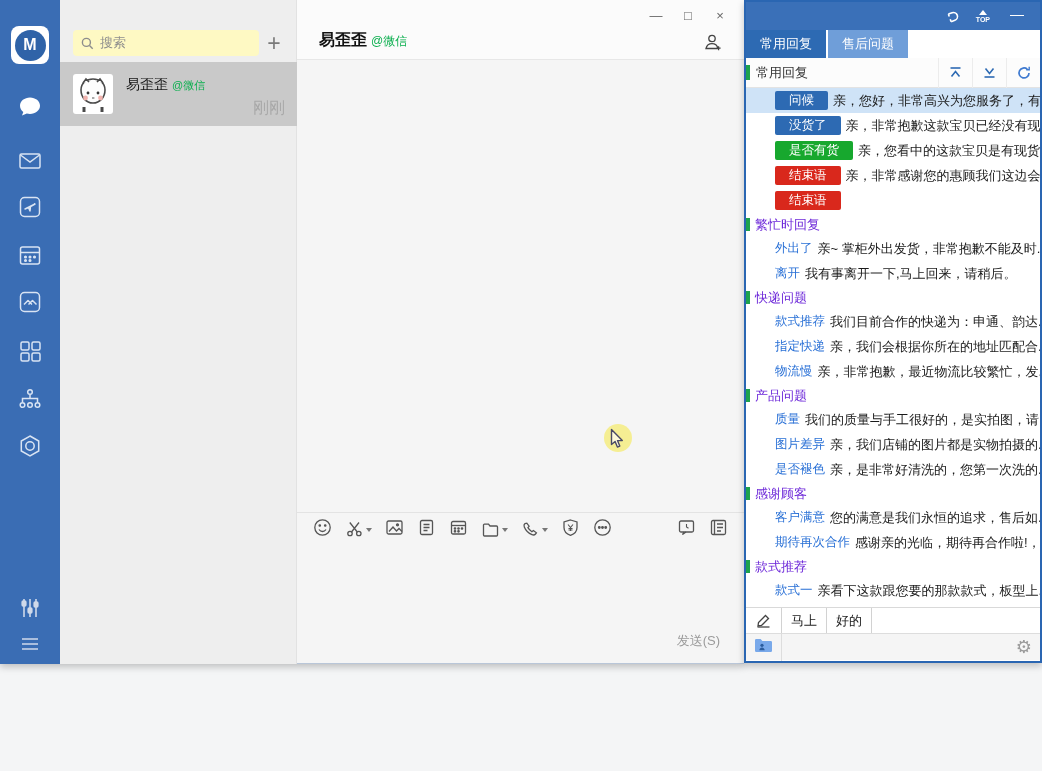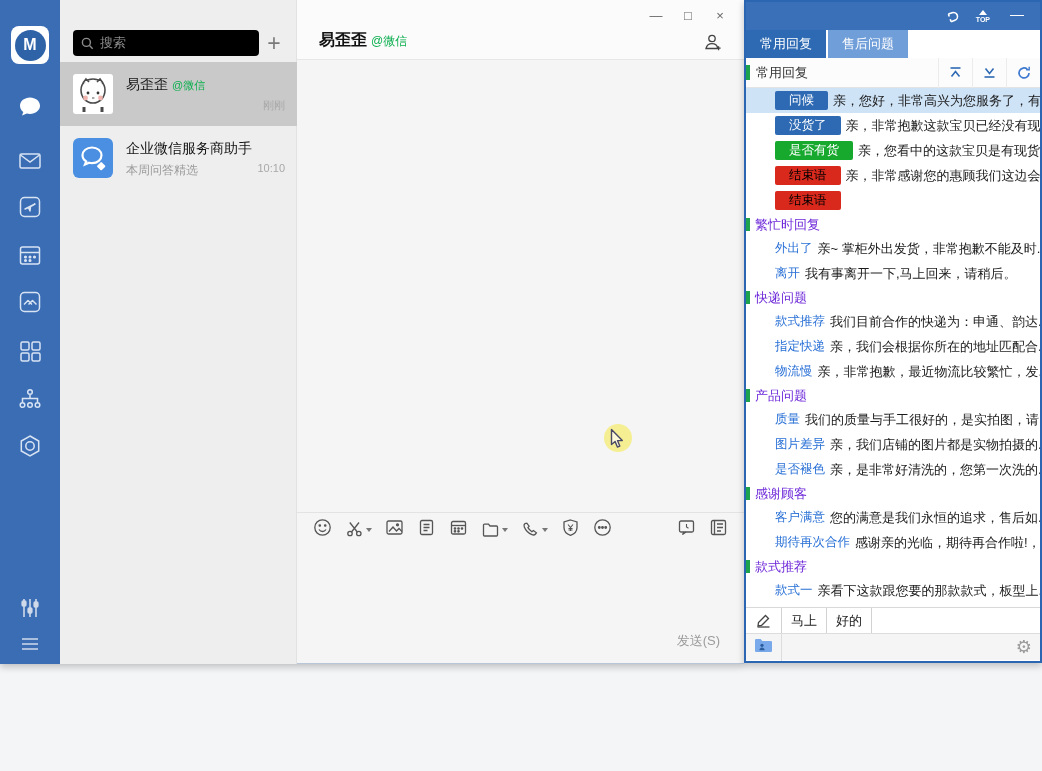--- a/index.html
+++ b/index.html
@@ -12,32 +12,32 @@
                  box-shadow:0 3px 7px rgba(0,0,0,.22); background:#f5f5f5; }
   .sidebar { position:absolute; left:0; top:0; width:60px; height:664px; background:#3a6db4; }
   .sb-icon { position:absolute; left:0; width:60px; display:flex; justify-content:center; color:#d9e4f3; }
   .sb-logo { width:38px; height:38px; background:#fff; border-radius:8px; display:flex; align-items:center; justify-content:center; }
   .sb-logo-inner { width:31px; height:31px; border-radius:50%; background:#2f63a8; color:#fff; font-weight:bold;
                    font-size:16px; display:flex; align-items:center; justify-content:center; }
   svg.ic { display:block; }
 
   
   .chatlist { position:absolute; left:60px; top:0; width:237px; height:664px; background:#eeeeee; border-right:1px solid #e2e2e2; }
-  .search-box { position:absolute; left:13px; top:30px; width:186px; height:26px; background:#000000; border-radius:4px;
+  .search-box { position:absolute; left:13px; top:30px; width:186px; height:26px; background:#fef9c3; border-radius:4px;
                 display:flex; align-items:center; padding-left:8px; }
   .search-box .ph { color:#8d8d8d; font-size:13px; margin-left:6px; }
   .add-chat { position:absolute; right:8px; top:29px; width:28px; height:28px; color:#7a7a7a; font-size:23px; font-weight:300;
               display:flex; align-items:center; justify-content:center; cursor:default; }
   .chat-item { position:relative; height:64px; padding:11px 12px 0 13px; }
   .chat-item.selected { background:#c9c9c9; }
   .chat-item .avatar { position:absolute; left:13px; top:12px; width:40px; height:40px; border-radius:3px; overflow:hidden; }
   .ci-name { position:absolute; left:66px; top:14px; font-size:14px; color:#141414; white-space:nowrap; max-width:150px; overflow:hidden; }
   .ci-badge { font-size:11px; color:#0caf4f; margin-left:4px; }
   .ci-preview { position:absolute; left:66px; top:36px; font-size:12px; color:#9b9b9b; white-space:nowrap; max-width:120px; overflow:hidden; }
-  .ci-time { position:absolute; right:12px; top:36px; font-size:11px; color:#a8a8a8; }
+  .ci-time { position:absolute; right:12px; top:36px; font-size:16px; color:#a8a8a8; }
 
   
   .chatpane { position:absolute; left:297px; top:0; width:447px; height:664px; background:#f5f5f5; border-bottom:1px solid #b9c6d8; }
   .cp-header { position:absolute; left:0; top:0; width:447px; height:60px; background:#fbfbfb; border-bottom:1px solid #e7e7e7; }
   .win-controls { position:absolute; top:4px; right:8px; display:flex; }
   .win-btn { width:32px; height:22px; display:flex; align-items:center; justify-content:center; color:#666; font-size:13px; }
   .cp-title { position:absolute; left:22px; top:30px; font-size:16px; font-weight:bold; color:#111; }
   .cp-title .ci-badge { font-size:12px; font-weight:normal; }
   .person-add { position:absolute; right:22px; top:32px; color:#444; }
   .cp-toolbar { position:absolute; left:0; top:512px; width:447px; height:34px; border-top:1px solid #e3e3e3;
@@ -68,21 +68,21 @@
   .sec-title { font-size:13px; color:#333; flex:1; }
   .sec-btn { width:34px; height:30px; border-left:1px solid #ececec; display:flex; align-items:center; justify-content:center; }
   .reply-list { height:519px; overflow:hidden; background:#fff; }
   .grp-header { height:23px; display:flex; align-items:center; font-size:13px; color:#6d28d9; }
   .grp-header .green-bar { height:13px; margin-right:5px; }
   .reply-row { height:25px; display:flex; align-items:center; padding-left:29px; white-space:nowrap; overflow:hidden; font-size:13px; }
   .reply-row.highlight { background:#cfe3f7; }
   .tag { flex:none; margin-right:5px; border-radius:2px; padding:1px 14px; font-size:12.5px; }
   .tag-blue { background:#2d6ab3; color:#fff; }
   .tag-green { background:#17a82e; color:#fff; }
-  .tag-red { background:#d9281c; color:#000000; }
+  .tag-red { background:#d9281c; color:#ffffff; }
   .tag-link { color:#2970d6; padding:1px 0; }
   .reply-text { color:#1a1a1a; overflow:hidden; }
   .edit-row { height:26px; border-top:1px solid #d9d9d9; display:flex; align-items:stretch; background:#fff; }
   .edit-cell { display:flex; align-items:center; justify-content:center; border-right:1px solid #d2d2d2; padding:0 9px; font-size:13px; color:#222; }
   .as-status { height:27px; background:#f5f5f5; border-top:1px solid #ddd; display:flex; align-items:center; padding:0 8px; }
   .st-sep { width:1px; height:27px; background:#ddd; margin-left:8px; }
   .gear { margin-left:auto; font-size:18px; color:#9b9b9b; line-height:1; }
 </style>
 </head>
 <body>
@@ -187,30 +187,20 @@
                 <circle cx="15" cy="19" r="1.4" fill="#333"></circle>
                 <circle cx="25" cy="19" r="1.4" fill="#333"></circle>
                 <circle cx="12.5" cy="24" r="2.4" fill="#f0b3ae"></circle>
                 <circle cx="27.5" cy="24" r="2.4" fill="#f0b3ae"></circle>
                 <path d="M19 24h2.4" stroke="#555" stroke-width="1.2"></path>
                 <path d="M11 33v5M29 33v5" stroke="#4a4a4a" stroke-width="3"></path>
               </svg></div>
             <div class="ci-name"><span>易歪歪</span><span class="ci-badge">@微信</span></div>
             <div class="ci-time">刚刚</div>
           </div>
-          <div class="chat-item">
-            <div class="avatar"><svg width="40" height="40" viewBox="0 0 40 40">
-                <rect width="40" height="40" rx="6" fill="#4a8fe2"></rect>
-                <path d="M19 9.5c5.5 0 9.5 3.4 9.5 7.8 0 4.4-4 7.8-9.5 7.8-1 0-2-.1-2.9-.35L12 26.5l1.2-3.1c-2.3-1.4-3.7-3.6-3.7-6.1 0-4.4 4-7.8 9.5-7.8z" fill="none" stroke="#ffffff" stroke-width="2.2"></path>
-                <rect x="25" y="25" width="6.4" height="6.4" rx="1" transform="rotate(45 28.2 28.2)" fill="#ffffff"></rect>
-              </svg></div>
-            <div class="ci-name"><span>企业微信服务商助手</span></div>
-            <div class="ci-preview">本周问答精选</div>
-            <div class="ci-time">10:10</div>
-          </div>
         </div>
     </section>
 
     <section class="chatpane">
       <div class="cp-header">
         <div class="win-controls">
           <span class="win-btn">—</span>
           <span class="win-btn">□</span>
           <span class="win-btn">×</span>
         </div>

